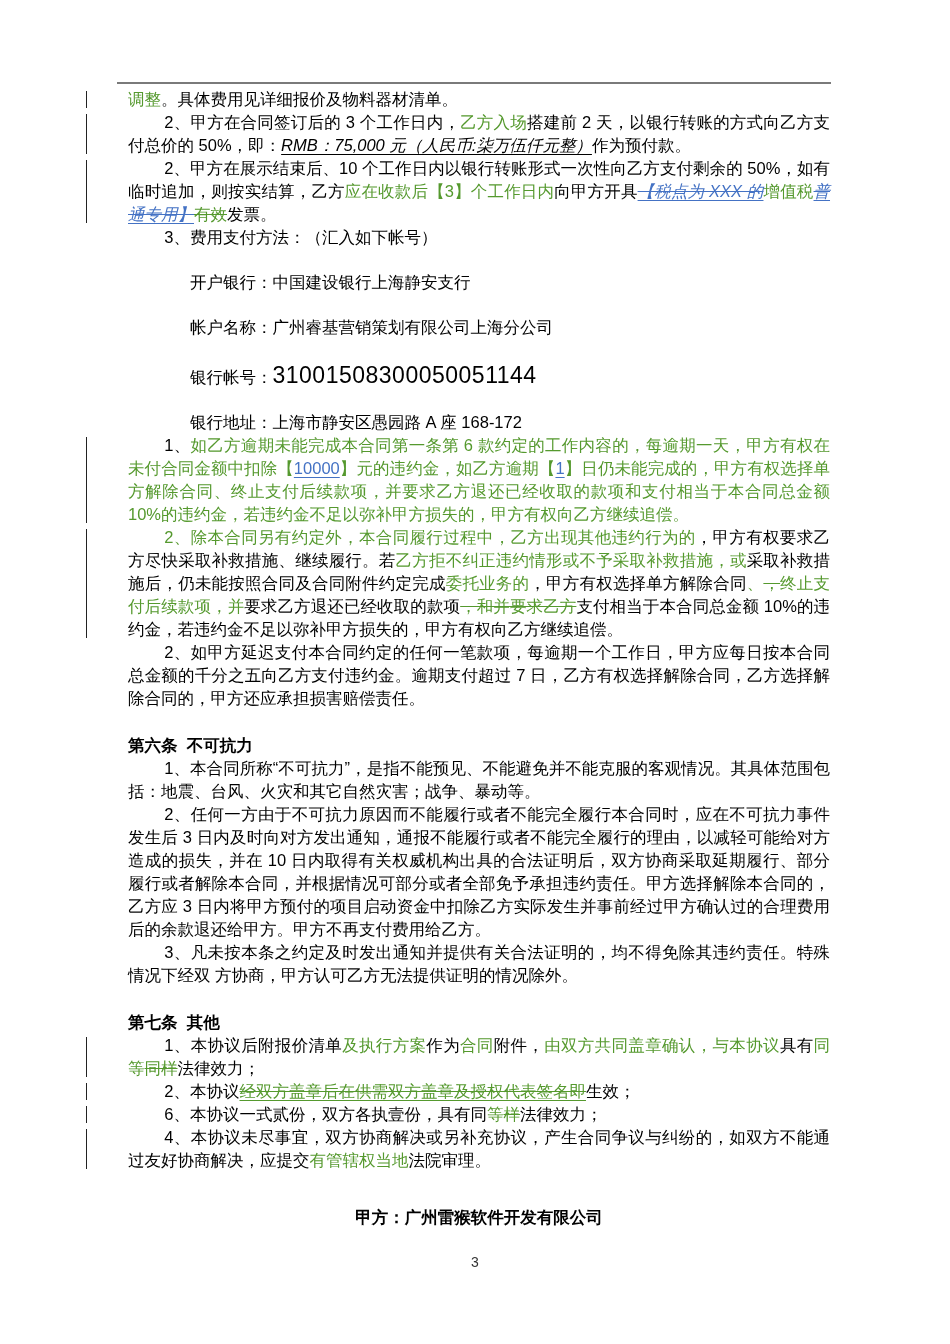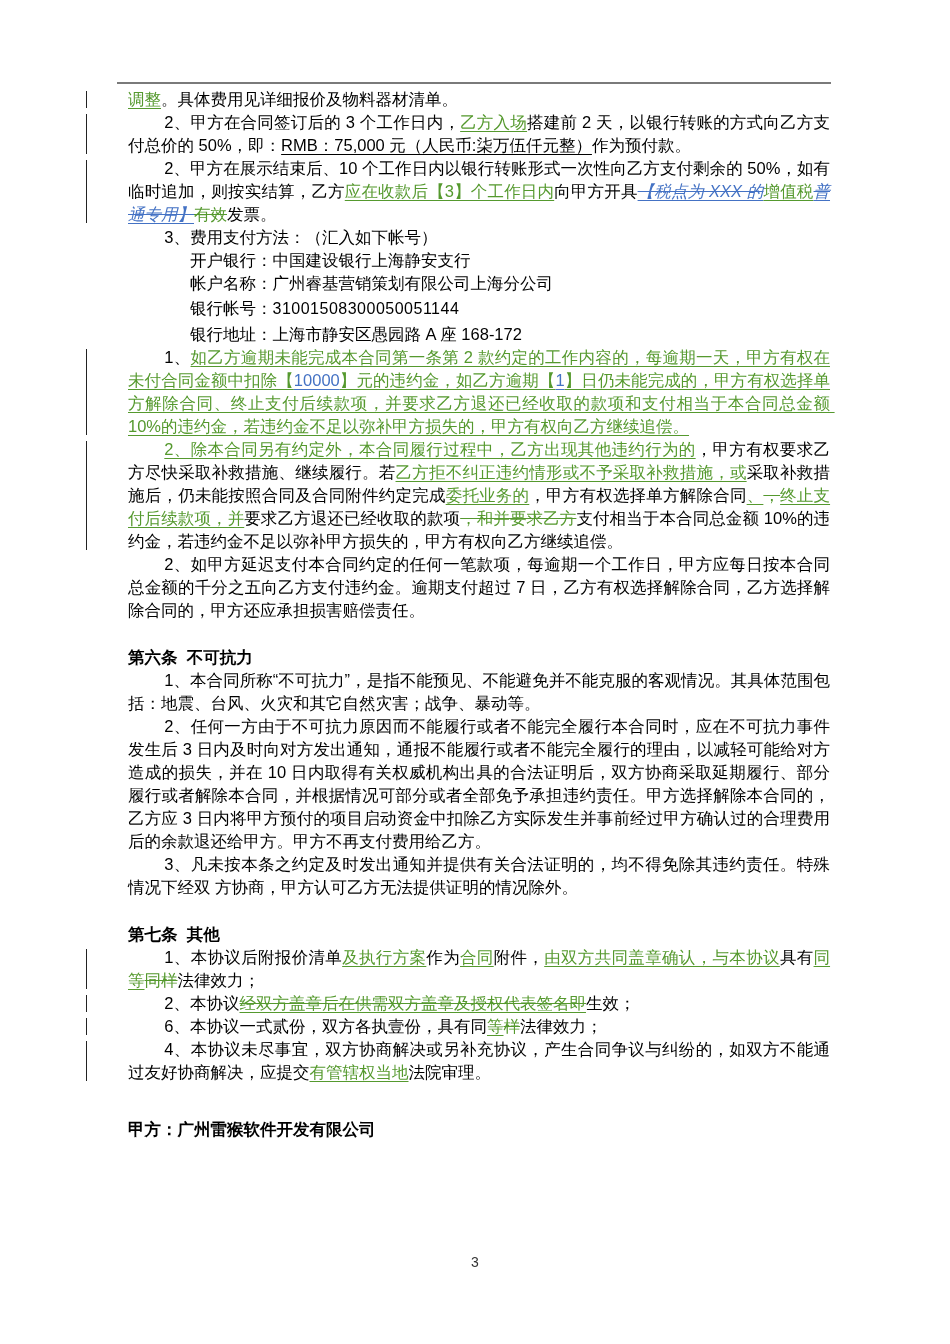--- a/index.html
+++ b/index.html
@@ -6,51 +6,51 @@
   .page{
     width:950px;height:1344px;position:relative;background:#fff;
     font-family:"Liberation Sans","DejaVu Sans",sans-serif;
     font-size:16.5px;line-height:23px;color:#000;
     box-sizing:border-box;padding:88px 120px 0 128px;overflow:hidden;
   }
   .top-rule{position:absolute;top:82px;left:117px;width:714px;height:2px;background:#7a7a7a;}
   .para{margin:0;text-align:justify;position:relative;}
   .para.body{text-indent:2.2em;}
   .para.cont{text-indent:0;}
-  .para.bank{padding-left:62px;text-indent:0;}
+  .para.bank{padding-left:62px;text-indent:0;margin-top:22px;}
   .para.heading{font-weight:bold;margin-top:24px;text-indent:0;}
   .para.bar::before{content:"";position:absolute;left:-42px;top:3px;bottom:3px;width:1px;background:#222;}
   .run{white-space:pre-wrap;}
-  .run.ins-g{color:var(--ins-green);text-decoration:underline;text-underline-offset:3px;}
+  .run.ins-g{color:var(--ins-green);text-underline-offset:3px;}
   .run.del-g{color:var(--ins-green);text-decoration:line-through;}
   .run.insdel-g{color:var(--ins-green);text-decoration:underline line-through;text-underline-offset:3px;}
   .run.ins-b{color:var(--ins-blue);text-decoration:underline;text-underline-offset:3px;}
   .run.insdel-b{color:var(--ins-blue);text-decoration:underline line-through;text-underline-offset:3px;font-style:italic;}
-  .run.u{text-decoration:underline;text-underline-offset:3px;}
-  .run.big{font-size:16px;line-height:28px;letter-spacing:0.5px;}
-  .footer-line{margin-top:34px;font-weight:bold;display:flex;align-items:flex-end;}
+  .run.u{text-decoration:underline;text-underline-offset:3px;font-style:italic;}
+  .run.big{font-size:23px;line-height:28px;letter-spacing:0.5px;}
+  .footer-line{margin-top:34px;font-weight:bold;display:flex;align-items:center;flex-direction:column;}
   .party-b{margin-left:66px;}
   .page-number{position:absolute;bottom:70px;left:0;right:0;text-align:center;font-size:14px;color:#333;}
 </style>
 </head>
 <body>
 
 <div class="page">
   <div class="top-rule"></div>
 
   <div id="doc-body">
       <p class="para cont bar"><span class="run ins-g">调整</span><span class="run">。具体费用见详细报价及物料器材清单。</span></p>
       <p class="para body bar"><span class="run">2、甲方在合同签订后的 3 个工作日内，</span><span class="run ins-g">乙方入场</span><span class="run">搭建前 2 天，以银行转账的方式向乙方支付总价的 50%，即：</span><span class="run u">RMB：75,000 元（人民币:柒万伍仟元整）</span><span class="run">作为预付款。</span></p>
       <p class="para body bar"><span class="run">2、甲方在展示结束后、10 个工作日内以银行转账形式一次性向乙方支付剩余的 50%，如有临时追加，则按实结算，乙方</span><span class="run ins-g">应在收款后【3】个工作日内</span><span class="run">向甲方开具</span><span class="run insdel-b">【税点为 XXX 的</span><span class="run ins-g">增值税</span><span class="run insdel-b">普通专用】</span><span class="run del-g">有效</span><span class="run">发票。</span></p>
       <p class="para body"><span class="run">3、费用支付方法：（汇入如下帐号）</span></p>
       <p class="para bank"><span class="run">开户银行：中国建设银行上海静安支行</span></p>
       <p class="para bank"><span class="run">帐户名称：广州睿基营销策划有限公司上海分公司</span></p>
       <p class="para bank"><span class="run">银行帐号：</span><span class="run big">31001508300050051144</span></p>
       <p class="para bank"><span class="run">银行地址：上海市静安区愚园路 A 座 168-172</span></p>
-      <p class="para body bar"><span class="run">1、</span><span class="run ins-g">如乙方逾期未能完成本合同第一条第 2 款约定的工作内容的，每逾期一天，甲方有权在未付合同金额中扣除【</span><span class="run ins-b">10000</span><span class="run ins-g">】元的违约金，如乙方逾期【</span><span class="run ins-b">1</span><span class="run ins-g">】日仍未能完成的，甲方有权选择单方解除合同、终止支付后续款项，并要求乙方退还已经收取的款项和支付相当于本合同总金额 10%的违约金，若违约金不足以弥补甲方损失的，甲方有权向乙方继续追偿。</span></p>
+      <p class="para body bar"><span class="run">1、</span><span class="run ins-g">如乙方逾期未能完成本合同第一条第 6 款约定的工作内容的，每逾期一天，甲方有权在未付合同金额中扣除【</span><span class="run ins-b">10000</span><span class="run ins-g">】元的违约金，如乙方逾期【</span><span class="run ins-b">1</span><span class="run ins-g">】日仍未能完成的，甲方有权选择单方解除合同、终止支付后续款项，并要求乙方退还已经收取的款项和支付相当于本合同总金额 10%的违约金，若违约金不足以弥补甲方损失的，甲方有权向乙方继续追偿。</span></p>
       <p class="para body bar"><span class="run ins-g">2、除本合同另有约定外，本合同履行过程中，乙方出现其他违约行为的</span><span class="run">，甲方有权要求乙方尽快采取补救措施、继续履行。若</span><span class="run ins-g">乙方拒不纠正违约情形或不予采取补救措施，或</span><span class="run">采取补救措施后，仍未能按照合同及合同附件约定完成</span><span class="run ins-g">委托业务的</span><span class="run">，甲方有权选择单方解除合同</span><span class="run ins-g">、</span><span class="run del-g">，</span><span class="run ins-g">终止支付后续款项，并</span><span class="run">要求乙方退还已经收取的款项</span><span class="run del-g">，和并要求乙方</span><span class="run">支付相当于本合同总金额 10%的违约金，若违约金不足以弥补甲方损失的，甲方有权向乙方继续追偿。</span></p>
       <p class="para body"><span class="run">2、如甲方延迟支付本合同约定的任何一笔款项，每逾期一个工作日，甲方应每日按本合同总金额的千分之五向乙方支付违约金。逾期支付超过 7 日，乙方有权选择解除合同，乙方选择解除合同的，甲方还应承担损害赔偿责任。</span></p>
       <p class="para heading"><span class="run">第六条  不可抗力</span></p>
       <p class="para body"><span class="run">1、本合同所称“不可抗力”，是指不能预见、不能避免并不能克服的客观情况。其具体范围包括：地震、台风、火灾和其它自然灾害；战争、暴动等。</span></p>
       <p class="para body"><span class="run">2、任何一方由于不可抗力原因而不能履行或者不能完全履行本合同时，应在不可抗力事件发生后 3 日内及时向对方发出通知，通报不能履行或者不能完全履行的理由，以减轻可能给对方造成的损失，并在 10 日内取得有关权威机构出具的合法证明后，双方协商采取延期履行、部分履行或者解除本合同，并根据情况可部分或者全部免予承担违约责任。甲方选择解除本合同的，乙方应 3 日内将甲方预付的项目启动资金中扣除乙方实际发生并事前经过甲方确认过的合理费用后的余款退还给甲方。甲方不再支付费用给乙方。</span></p>
       <p class="para body"><span class="run">3、凡未按本条之约定及时发出通知并提供有关合法证明的，均不得免除其违约责任。特殊情况下经双 方协商，甲方认可乙方无法提供证明的情况除外。</span></p>
       <p class="para heading"><span class="run">第七条  其他</span></p>
       <p class="para body bar"><span class="run">1、本协议后附报价清单</span><span class="run ins-g">及执行方案</span><span class="run">作为</span><span class="run ins-g">合同</span><span class="run">附件，</span><span class="run ins-g">由双方共同盖章确认，与本协议</span><span class="run">具有</span><span class="run ins-g">同等</span><span class="run del-g">同样</span><span class="run">法律效力；</span></p>
       <p class="para body bar"><span class="run">2、本协议</span><span class="run insdel-g">经双方盖章后在供需双方盖章及授权代表签名即</span><span class="run">生效；</span></p>
       <p class="para body bar"><span class="run">6、本协议一式贰份，双方各执壹份，具有同</span><span class="run ins-g">等</span><span class="run del-g">样</span><span class="run">法律效力；</span></p>

